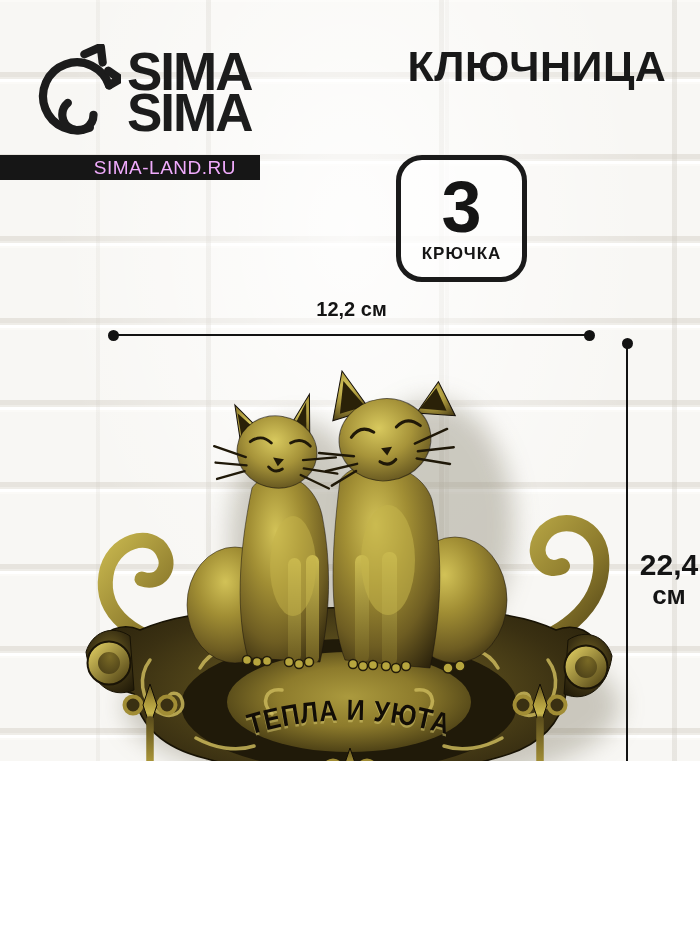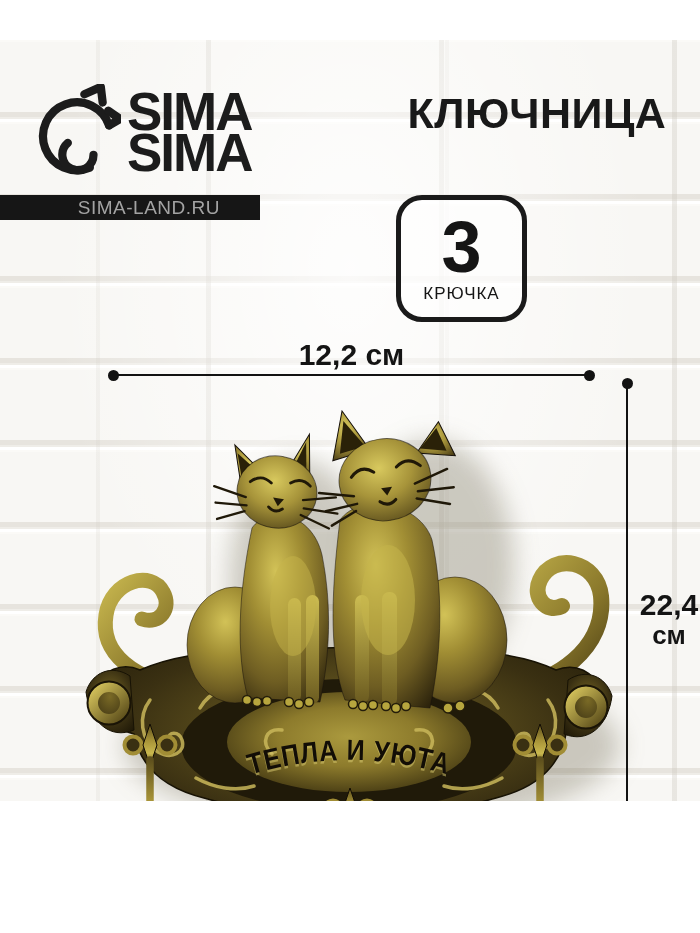--- a/index.html
+++ b/index.html
@@ -10,50 +10,49 @@
     font-family:"Liberation Sans", sans-serif;
     color:#1b1b1b;
     background-color:#f6f5f2;
     background-image:
       radial-gradient(ellipse at 50% 30%, rgba(255,255,255,.8) 0%, rgba(255,255,255,0) 60%),
       repeating-linear-gradient(90deg, rgba(0,0,0,0) 0 206px, rgba(203,199,190,.35) 206px 211px, rgba(0,0,0,0) 211px 233px),
       repeating-linear-gradient(90deg, rgba(0,0,0,0) 0 96px, rgba(203,199,190,.18) 96px 100px, rgba(0,0,0,0) 100px 349px),
       repeating-linear-gradient(180deg,
         #fbfaf7 0 2px, #f8f7f4 2px 72px,
         #e7e4de 72px 77px, #efede8 77px 79px, #ffffff 79px 82px);
-    margin-top: 40px;
   }
   
   .logo{position:absolute;left:33px;top:44px;display:flex;}
   .logo-icon{width:88px;height:92px;}
   .logo-text{margin-left:6px;font-weight:700;font-size:53px;line-height:41px;
     letter-spacing:-2px;padding-top:7px;color:#1c1c1c;}
   .site-bar{position:absolute;left:0;top:155px;width:260px;height:25px;
     background:#161616;display:flex;align-items:center;justify-content:flex-end;}
-  .site-bar span{color:#a3a3a3;font-size:19px;letter-spacing:.5px;padding-right:40px;font-weight:500;}
+  .site-bar span{color:#f0abfc;font-size:19px;letter-spacing:.5px;padding-right:24px;font-weight:500;}
   
-  .title-block{position:absolute;right:18px;top:49px;width:290px;text-align:center;}
+  .title-block{position:absolute;right:18px;top:42px;width:290px;text-align:center;}
   .title-main{font-size:43px;font-weight:700;letter-spacing:.5px;color:#191919;}
   .title-sub{font-size:25px;font-weight:400;letter-spacing:1.5px;margin-top:3px;color:#222;}
   
   .badges{position:absolute;left:396px;top:155px;display:flex;gap:15px;}
   .badge{width:121px;height:117px;border:5px solid #1a1a1a;border-radius:26px;
     background:rgba(255,255,255,.55);display:flex;flex-direction:column;
     align-items:center;justify-content:center;text-align:center;}
   .badge-big{font-size:72px;font-weight:700;line-height:.9;margin-top:2px;color:#151515;}
-  .badge-small{font-size:17px;letter-spacing:1px;margin-top:4px;font-weight:400;color:#151515;}
+  .badge-small{font-size:17px;letter-spacing:1px;margin-top:4px;font-weight:700;color:#151515;}
   .badge2-line{font-size:17px;letter-spacing:.4px;font-weight:500;line-height:20px;color:#151515;}
   .layers-icon{margin-top:6px;}
   
   .dim-h{position:absolute;left:112px;top:330px;width:479px;}
   .dim-h .line{position:absolute;top:4px;left:0;right:0;height:2px;background:#121212;}
   .dim-h .dot{position:absolute;top:0;width:11px;height:11px;border-radius:50%;background:#121212;}
   .dim-h .dot.l{left:-4px}.dim-h .dot.r{right:-4px}
   .dim-h .lbl{position:absolute;left:0;right:0;top:-32px;text-align:center;
-    font-size:30px;font-weight:600;color:#141414;}
+    font-size:20px;font-weight:600;color:#141414;}
   .dim-v{position:absolute;left:626px;top:342px;height:500px;}
   .dim-v .line{position:absolute;left:0;top:0;bottom:0;width:2px;background:#121212;}
   .dim-v .dot{position:absolute;left:-4px;width:11px;height:11px;border-radius:50%;background:#121212;}
   .dim-v .dot.t{top:-4px}.dim-v .dot.b{bottom:-4px}
   .dim-v .lbl{position:absolute;left:8px;top:208px;width:70px;text-align:center;
     font-size:30px;font-weight:600;color:#141414;line-height:30px;}
   .dim-v .lbl .unit{font-size:26px;display:block;}
   .product-svg{position:absolute;left:0;top:0;}
 </style>
 </head>

